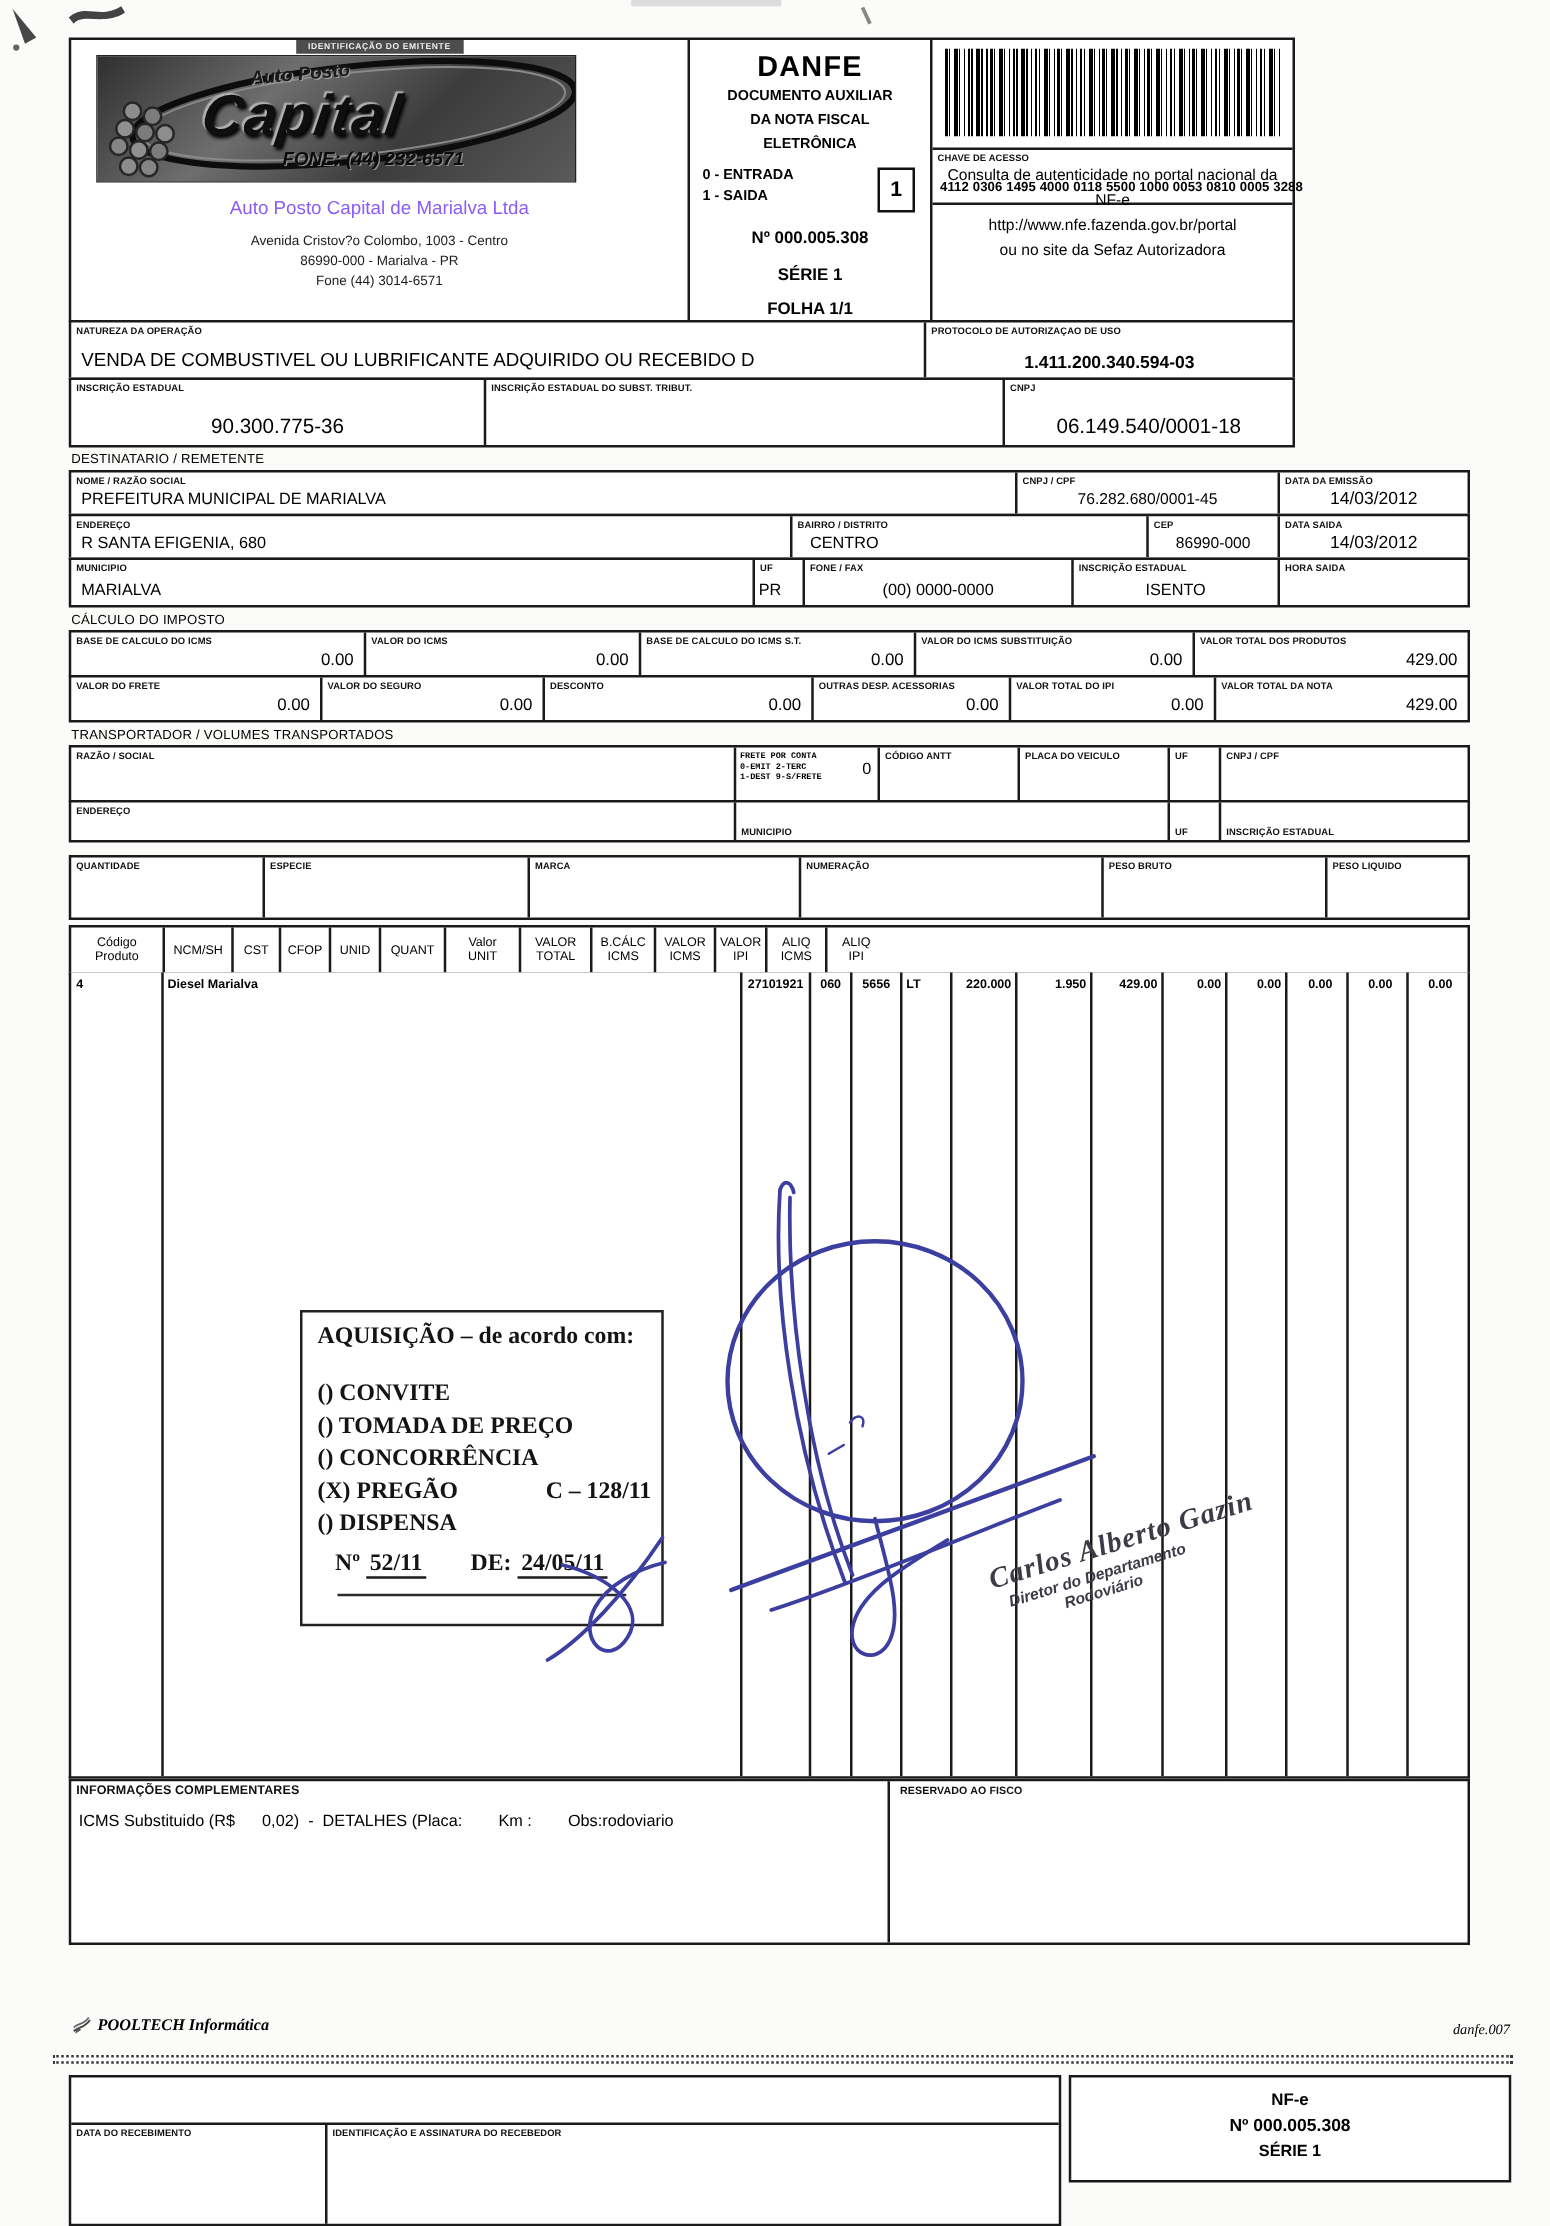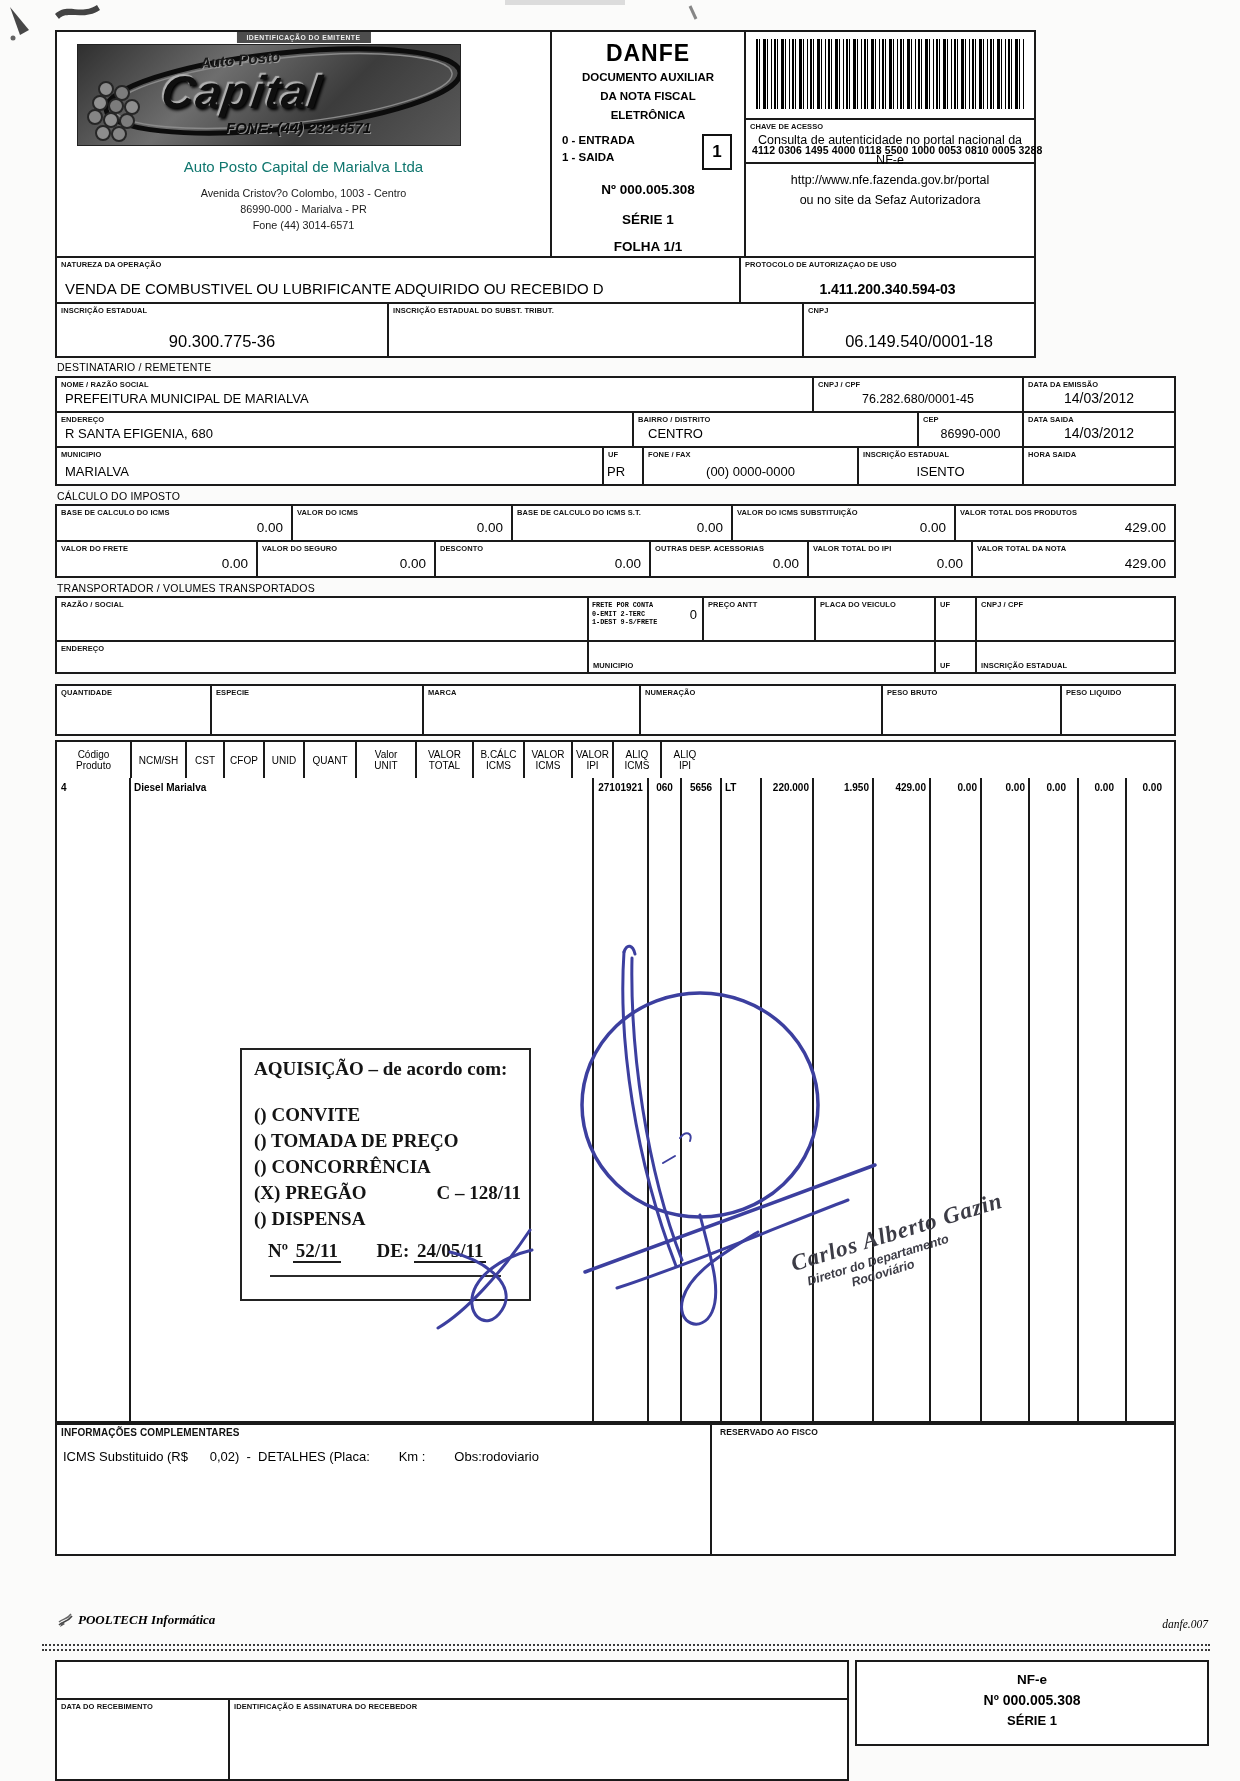--- a/index.html
+++ b/index.html
@@ -26,21 +26,21 @@
   .emit-strip{position:absolute;top:0;left:50%;transform:translateX(-50%);background:#4d4d4d;
       color:#efefef;font-size:6.8px;font-weight:bold;letter-spacing:.5px;padding:2px 10px;white-space:nowrap}
   .logo{position:absolute;left:20px;top:12px;width:382px;height:100px;overflow:hidden;
       background:linear-gradient(135deg,#2f2f2f,#6e6e6e 35%,#3c3c3c 65%,#5a5a5a);border:1px solid #222}
   .logo-top{position:absolute;left:122px;top:6px;font-style:italic;font-weight:bold;font-size:15px;
       color:#1a1a1a;text-shadow:1px 1px 0 #9a9a9a;transform:rotate(-5deg)}
   .logo-brand{position:absolute;left:84px;top:20px;font-style:italic;font-weight:bold;font-size:46px;
       color:#0f0f0f;letter-spacing:1px;text-shadow:-2px -2px 1px #b2b2b2,2px 2px 3px #000;transform:skewX(-8deg)}
   .logo-phone{position:absolute;left:148px;top:74px;font-style:italic;font-weight:bold;font-size:15px;
       color:#0c0c0c;text-shadow:1px 1px 0 #8d8d8d;white-space:nowrap}
-  .emit-name{position:absolute;top:126px;left:0;right:0;text-align:center;font-size:15px;color:#0f766e}
+  .emit-name{position:absolute;top:126px;left:0;right:0;text-align:center;font-size:15px;color:#8b5cf6}
   .emit-addr{position:absolute;left:0;right:0;text-align:center;font-size:10.8px;color:#1c1c1c}
   .danfe-title{position:absolute;top:8px;left:0;right:0;text-align:center;font-weight:bold;font-size:23px;letter-spacing:1px}
   .danfe-sub{position:absolute;left:0;right:0;text-align:center;font-weight:bold;font-size:11.5px;line-height:19px}
   .io{position:absolute;left:10px;font-size:11.5px;font-weight:bold}
   .tipo-box{position:absolute;left:150px;top:102px;width:26px;height:32px;border:2px solid #111;
       font-size:17px;font-weight:bold;text-align:center;line-height:32px}
   .d-num{position:absolute;left:0;right:0;text-align:center;font-weight:bold;font-size:13.5px}
   .bc-area{position:relative;height:86px;border-bottom:2px solid #1a1a1a}
   .barcode{position:absolute;left:10px;top:7px;right:10px;height:70px;
       background:repeating-linear-gradient(90deg,#000 0 2px,#fff 2px 3px,#000 3px 4px,#fff 4px 7px,
@@ -94,21 +94,21 @@
   
   #brand{position:absolute;left:57px;top:1612px;display:flex;align-items:center}
   #brand span{font-family:"Liberation Serif",serif;font-style:italic;font-weight:bold;font-size:13px;margin-left:4px}
   #fileref{position:absolute;right:32px;top:1618px;font-family:"Liberation Serif",serif;
       font-style:italic;font-size:11.5px}
   .dots{position:absolute;left:42px;width:1168px;border-top:2px dotted #3a3a3a}
   
   #stubL{left:55px;top:1660px;width:790px;height:117px;display:block;border-width:2.5px}
   #stubL .topstrip{height:36px;border-bottom:2.5px solid #1a1a1a}
   #stubL .botrow{display:flex;height:79px}
-  #stubL .c1{width:171px;position:relative}
+  #stubL .c1{width:203px;position:relative}
   #stubL .c2{flex:1;position:relative;border-left:2.5px solid #1a1a1a}
   #nfebox{left:855px;top:1660px;width:350px;height:82px;display:block;text-align:center;border-width:2.5px}
   #nfebox div{font-weight:bold}
 </style>
 </head>
 <body>
 
 <svg class="abs" width="1240" height="60" style="top:0;left:0">
   <path d="M55 14 C68 2 80 16 97 5 L100 10 C84 21 66 10 59 19 Z" fill="#222" opacity="0.85"></path>
   <path d="M10 7 L29 30 L20 35 Z" fill="#1a1a1a" opacity="0.8"></path>
@@ -319,21 +319,21 @@
   </div>
   <div class="cell" style="width:115px">
     <div class="mono7" style="position:absolute;top:3px;left:3px">
       <div>FRETE POR CONTA</div>
       <div>0-EMIT 2-TERC</div>
       <div>1-DEST 9-S/FRETE</div>
     </div>
     <span style="position:absolute;right:5px;top:9px;font-size:13px">0</span>
   </div>
   <div class="cell" style="width:112px">
-    <span class="lbl">PREÇO ANTT</span>
+    <span class="lbl">CÓDIGO ANTT</span>
   </div>
   <div class="cell" style="width:120px">
     <span class="lbl">PLACA DO VEICULO</span>
   </div>
   <div class="cell" style="width:41px">
     <span class="lbl">UF</span>
   </div>
   <div class="cell" style="width:199px">
     <span class="lbl">CNPJ / CPF</span>
   </div>

